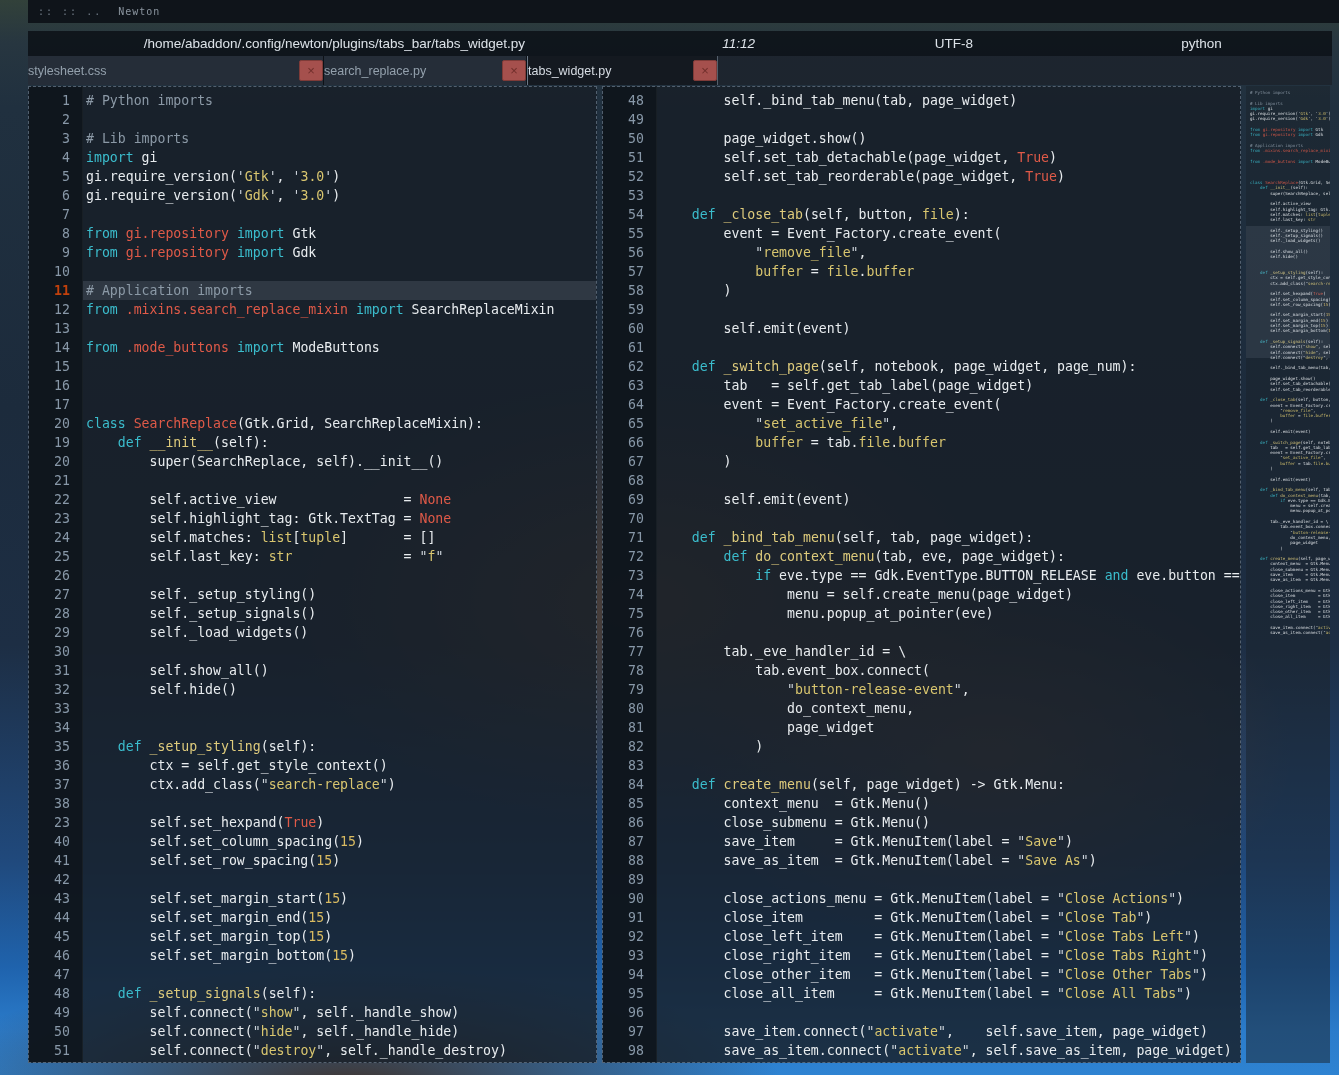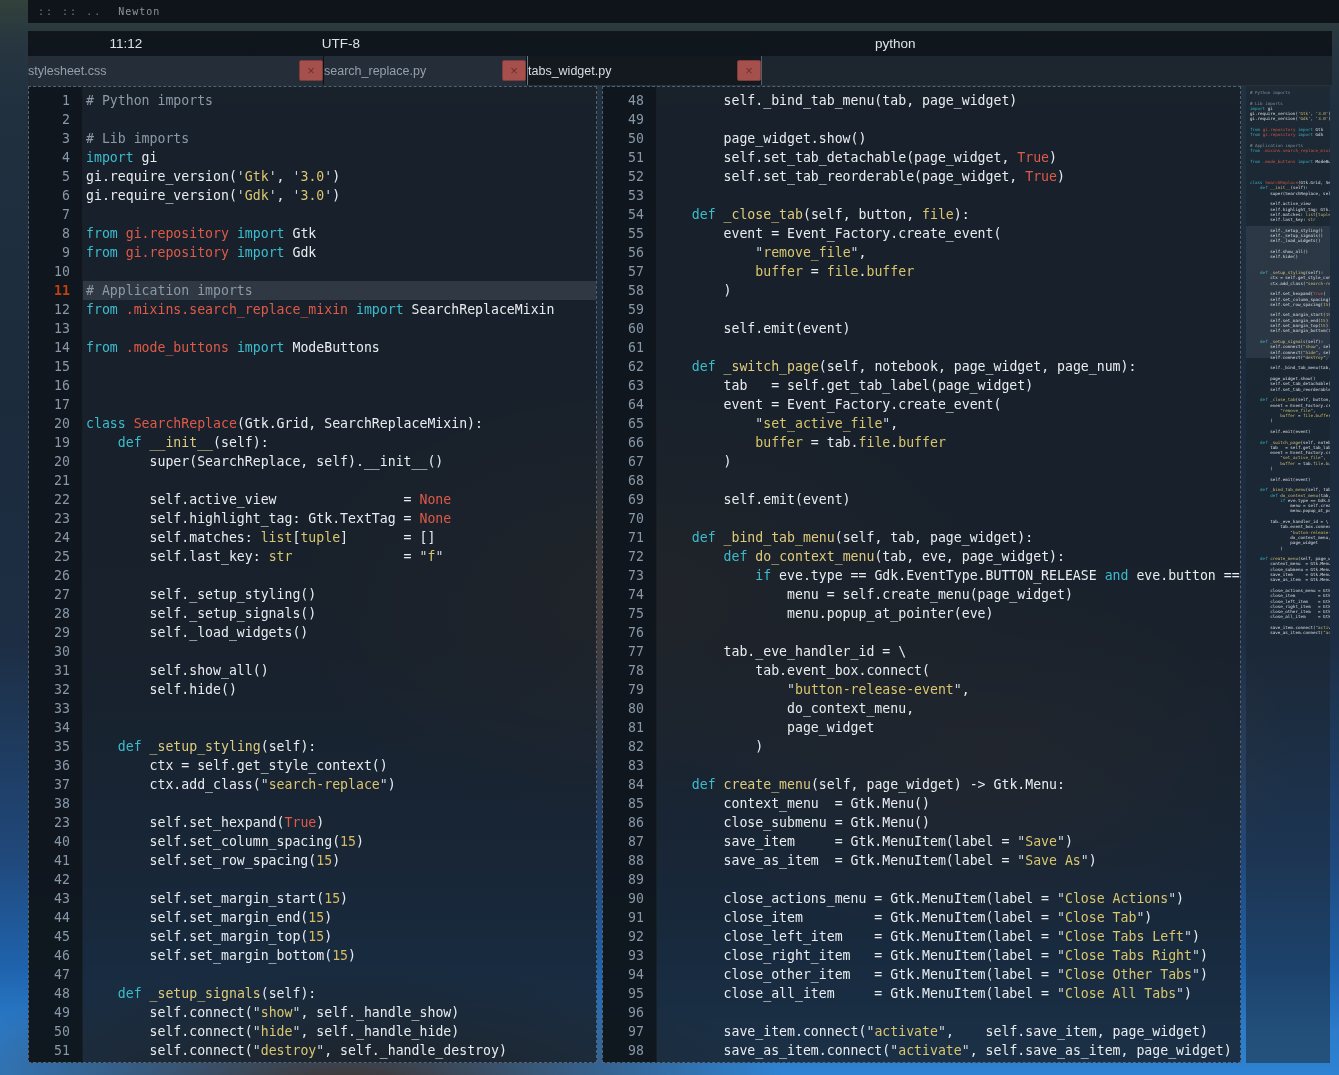--- a/index.html
+++ b/index.html
@@ -13,26 +13,26 @@
     linear-gradient(180deg,#32413a 0%,#273640 4%,#20303f 10%,#1c2b3c 38%,#1d2e44 60%,#20497c 80%,#1f63ad 90%,#2b7ccb 96%,#2e83d2 100%);}
   
   .titlebar{position:absolute;left:28px;top:0;width:1311px;height:23px;background:#0f141a;
     display:flex;align-items:center;color:#78848f;}
   .winctl{font-family:"DejaVu Sans Mono",monospace;font-size:10px;margin-left:10px;letter-spacing:2px;color:#6d7883;}
   .wintitle{font-family:"DejaVu Sans Mono",monospace;font-size:10px;margin-left:16px;letter-spacing:1px;color:#8b959f;}
   
   .headerbar{position:absolute;left:28px;top:31px;width:1304px;height:25px;background:rgba(14,19,26,.93);
     display:flex;align-items:center;color:#dde3e9;font-size:13.5px;}
   .hcell{text-align:center;white-space:nowrap;overflow:hidden;}
-  .hpath{flex:0 0 47%;}.htime{flex:0 0 15%;}.henc{flex:0 0 18%;}.hlang{flex:1;}
+  .hpath{flex:0 0 47%;}.htime{flex:0 0 15%;font-style:italic;}.henc{flex:0 0 18%;}.hlang{flex:1;}
   
   .tabbar{position:absolute;left:28px;top:56px;width:1304px;height:29px;display:flex;background:rgba(26,32,40,.66);}
   .tab{display:flex;align-items:center;justify-content:space-between;font-size:12.5px;color:#93a0ac;
     background:rgba(40,48,59,.78);border-right:1px solid rgba(9,13,17,.85);box-sizing:border-box;height:29px;}
-  .tab.t1{width:296px;}.tab.t2{width:203px;}.tab.t3{width:235px;}
+  .tab.t1{width:296px;}.tab.t2{width:203px;}.tab.t3{width:191px;}
   .tab.active{background:#141920;color:#d7dde4;border-left:1px solid rgba(180,200,220,.55);
     border-right:1px solid rgba(180,200,220,.40);}
   .tab-close{width:24px;height:21px;margin-left:46px;background:#a5504d;border:1px solid #7e3b38;border-radius:2px;
     color:#702e2b;font-size:13px;line-height:19px;text-align:center;box-sizing:border-box;cursor:default;}
   .tab-filler{flex:1;background:rgba(30,37,46,.6);}
   
   .pane{position:absolute;top:86px;height:977px;border:1px dashed rgba(145,165,185,.48);
     background:rgba(23,30,39,.82);display:flex;overflow:hidden;box-sizing:border-box;}
   .pane-left{left:28px;width:569px;}
   .pane-right{left:602px;width:639px;}
@@ -59,20 +59,21 @@
 
 <div class="screen">
   <div class="wallpaper"></div>
 
   <div class="titlebar">
     <span class="winctl"><span>::</span> <span>::</span> <span>..</span></span>
     <span class="wintitle">Newton</span>
   </div>
 
   <div class="headerbar">
+    <div class="hcell hpath">/home/abaddon/.config/newton/plugins/tabs_bar/tabs_widget.py</div>
     <div class="hcell htime">11:12</div>
     <div class="hcell henc">UTF-8</div>
     <div class="hcell hlang">python</div>
   </div>
 
   <div class="tabbar">
     <div class="tab t1">
       <span>stylesheet.css</span>
       <span class="tab-close">×</span>
     </div>

